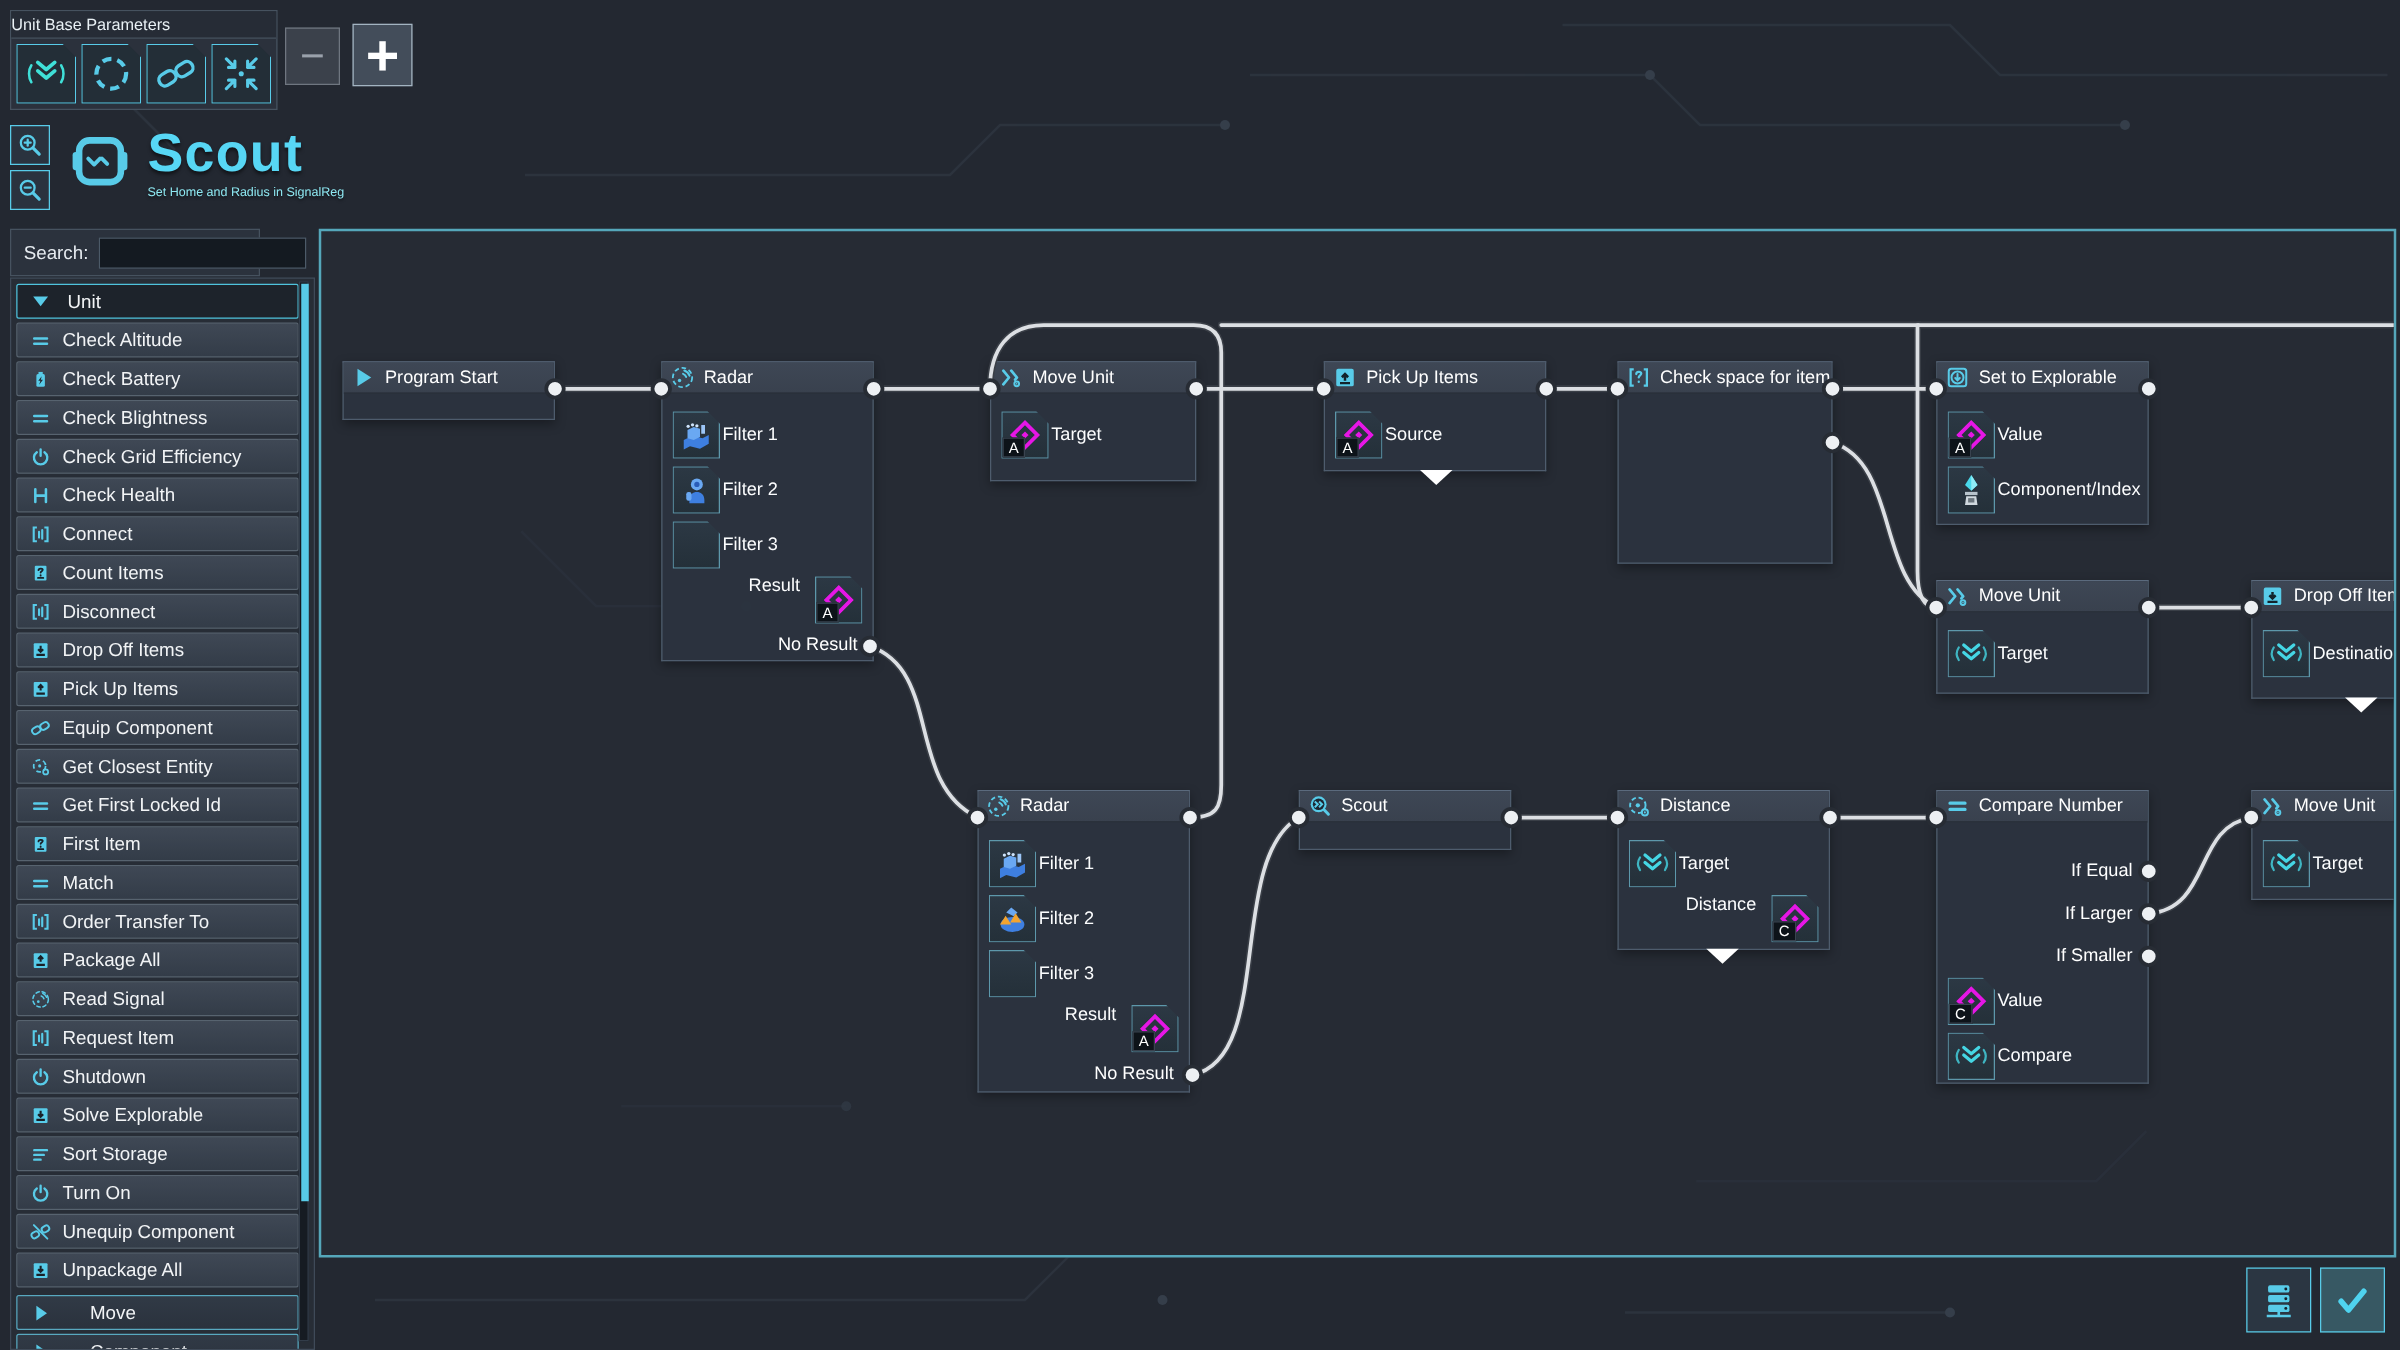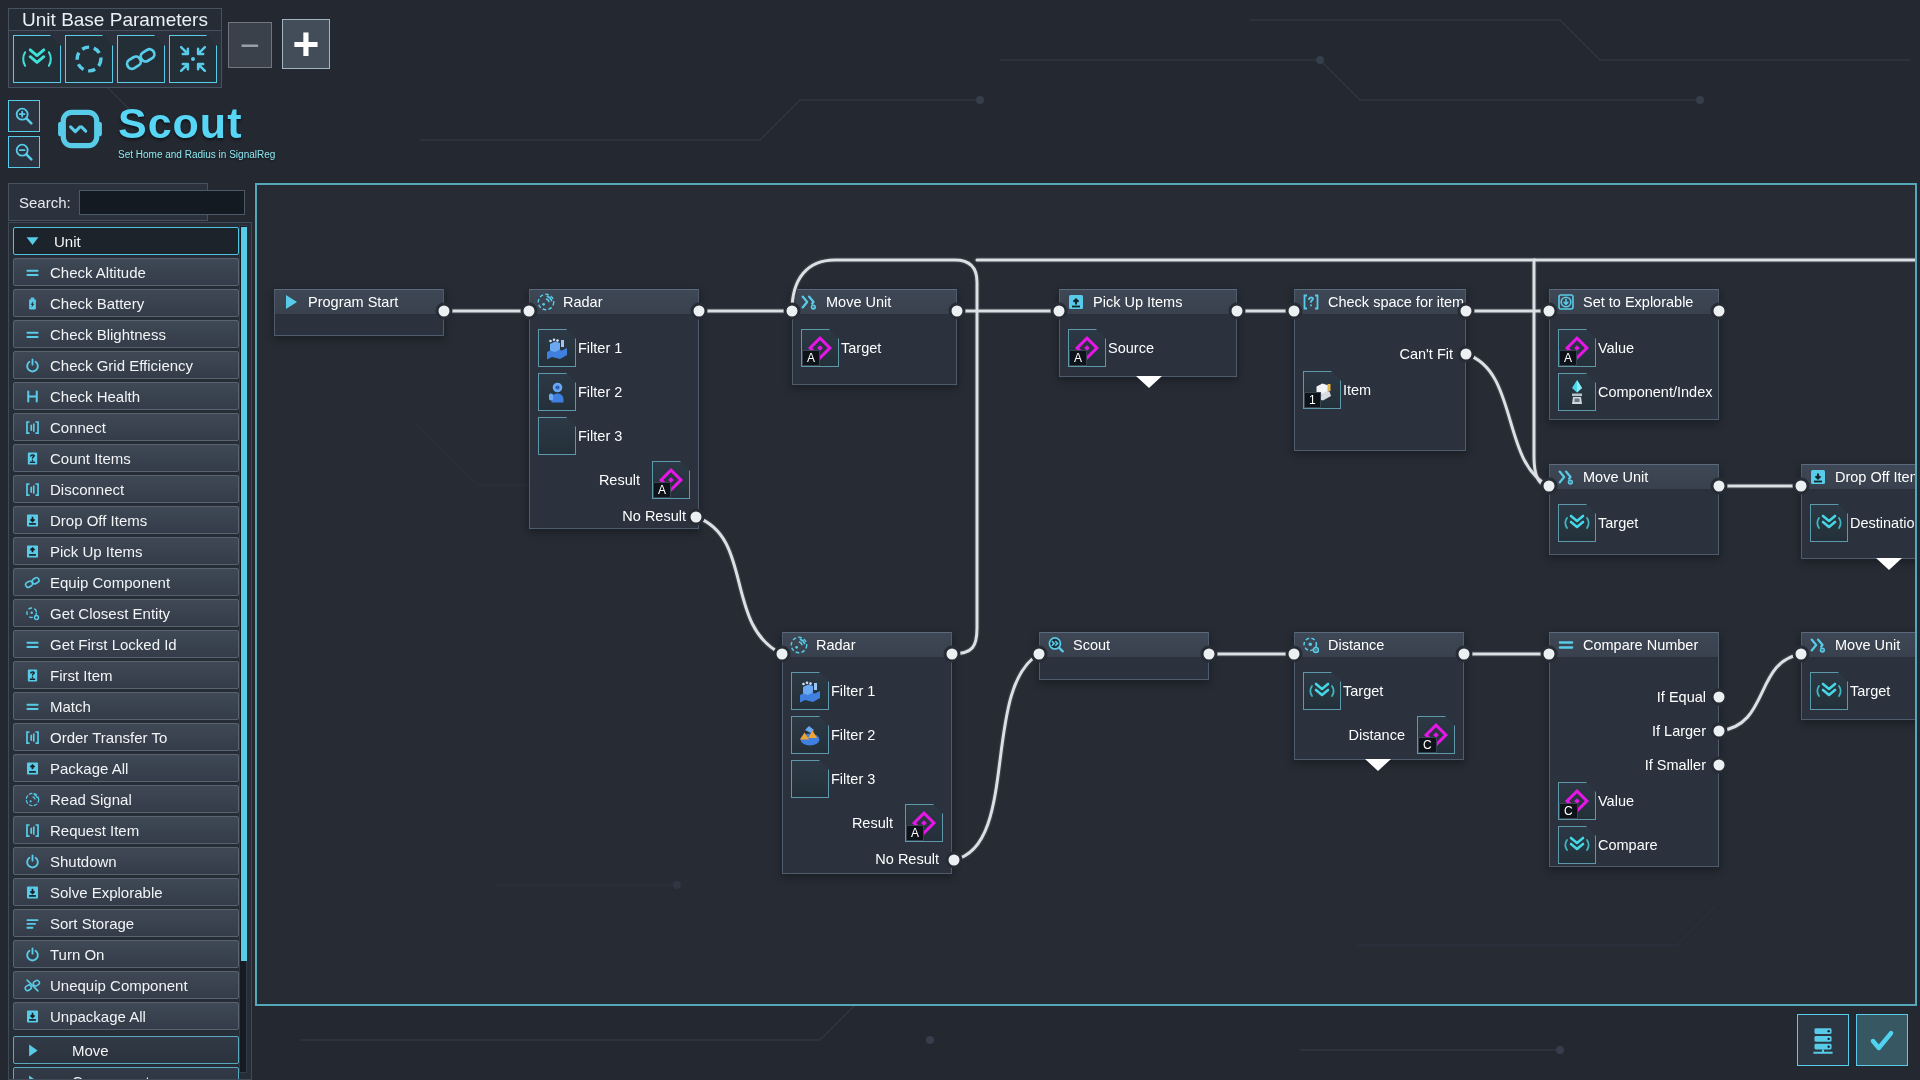--- a/index.html
+++ b/index.html
@@ -5,21 +5,21 @@
   html,body{margin:0;padding:0;overflow:hidden}
   body{width:1920px;height:1080px;position:relative;background:#232831;
        font-family:"Liberation Sans",sans-serif;color:#eef1f4;-webkit-font-smoothing:antialiased}
   [data-interactable]{box-sizing:border-box}
   svg{display:block}
   .abs{position:absolute}
   
   #bg-traces{position:absolute;inset:0;z-index:0}
   
   .param-panel{left:8px;top:8px;width:214px;background:#2b313c;border:1px solid #46525f;z-index:2}
-  .param-title{height:22px;line-height:22px;text-align:center;font-size:19px;color:#e9f1f5;
+  .param-title{height:22px;line-height:22px;text-align:left;font-size:13px;color:#e9f1f5;
                background:#262c36;border-bottom:1px solid #46525f;white-space:nowrap}
   .param-slots{display:flex;gap:4px;padding:4px}
   .pslot{width:48px;height:48px;background:#232e37;border:1px solid #58cbe8;display:flex;
          align-items:center;justify-content:center;
          clip-path:polygon(0 0,37px 0,48px 11px,48px 48px,0 48px)}
   .pslot svg{width:34px;height:34px}
   
   .btn-minus{left:228px;top:22px;width:44px;height:46px;background:#3b414b;border:1px solid #6f7680;
              color:#9aa1ab;font-size:34px;display:flex;align-items:center;justify-content:center;z-index:2}
   .btn-plus{left:282px;top:19px;width:48px;height:50px;background:#434d5a;border:1px solid #a3b4c1;
@@ -67,21 +67,21 @@
   
   .node{position:absolute;background:rgba(44,51,63,.94);border:1px solid #4e5c6d;border-top-color:#5b6a7d;
         box-shadow:0 3px 8px rgba(0,0,0,.35)}
   .node-head{height:25px;background:linear-gradient(180deg,#3e4755,#39414e);border-bottom:1px solid #2a303a;
              display:flex;align-items:center;padding-left:6px;white-space:nowrap;overflow:hidden}
   .node-head .n-icon{width:20px;height:20px;margin-right:7px;flex:none}
   .node-head .n-icon svg{width:20px;height:20px}
   .node-head .n-title{font-size:14.5px;color:#fff}
   .node-body{padding-top:14px}
   .row-slot{display:flex;align-items:center;margin:0 0 6px 8px;white-space:nowrap}
-  .row-result{display:flex;align-items:center;justify-content:flex-end;gap:12px;margin:0 8px 4px 0;white-space:nowrap}
+  .row-result{display:flex;justify-content:flex-end;gap:12px;margin:0 8px 4px 0;white-space:nowrap}
   .slot{position:relative;width:38px;height:38px;flex:none;background:linear-gradient(180deg,#2c3844,#243039);
         border:1px solid #5d98ab;display:flex;align-items:center;justify-content:center;
         clip-path:polygon(0 0,28px 0,38px 10px,38px 38px,0 38px)}
   .slot svg{width:30px;height:30px}
   .slot .badge{position:absolute;left:0;bottom:0;background:#0d1319;border:1px solid #39434f;color:#fff;
                font-size:12px;line-height:14px;padding:0 4px}
   .slot-label{margin-left:2px;font-size:14.5px;color:#fcfdfe}
   .row-result .slot-label{margin-left:0}
   .row-out{height:26px;display:flex;align-items:center;justify-content:flex-end;padding-right:12px;
            font-size:14.5px;color:#fff;white-space:nowrap}
@@ -609,37 +609,20 @@
       </div>
       <div class="node" data-interactable="true" style="left: 1037px; top: 104px; width: 172px; height: 162px;">
         <div class="node-head" data-interactable="true">
           <span class="n-icon" data-interactable="false">
             <svg viewBox="0 0 20 20" fill="none" stroke="#58cbe8" stroke-width="1.8">
               <path d="M6 3.5H3.5v13H6M14 3.5h2.5v13H14"></path>
               <path d="M8 7.2c0-2 4-2.3 4-.4 0 1.4-2 1.5-2 3.1M10 13.2v.3" stroke-linecap="round"></path>
             </svg>
           </span>
           <span class="n-title" data-interactable="false">Check space for item</span>
-        </div>
-        <div class="node-body">
-          <div class="row-out" data-interactable="true">Can't Fit</div>
-          <div class="row-slot" data-interactable="false">
-            <div class="slot" data-interactable="true">
-              <span data-interactable="false">
-                <svg viewBox="0 0 30 30">
-                  <path d="M6 18.5l7.5-4 9 2 1.5 4.5-8 4.5-10-3z" fill="#d8dde2"></path>
-                  <path d="M9.5 11.5l6-3 6 2v5l-6 3-6-2z" fill="#f2f5f7"></path>
-                  <rect x="20.5" y="9" width="3" height="7" fill="#e8b64c"></rect>
-                  <circle cx="12.5" cy="20.5" r="2" fill="#8d969e"></circle>
-                </svg>
-              </span>
-              <span class="badge" data-interactable="false">1</span>
-            </div>
-            <span class="slot-label" data-interactable="false">Item</span>
-          </div>
         </div>
       </div>
       <div class="node" data-interactable="true" style="left: 1292px; top: 104px; width: 170px; height: 131px;">
         <div class="node-head" data-interactable="true">
           <span class="n-icon" data-interactable="false">
             <svg viewBox="0 0 20 20" fill="none" stroke="#58cbe8" stroke-width="1.6">
               <rect x="3" y="3" width="14" height="14" rx="2"></rect>
               <circle cx="10" cy="10" r="4.8"></circle>
               <path d="M10 7.2v5M8.2 10.4 10 12.3l1.8-1.9" stroke-linecap="round"></path>
             </svg>

